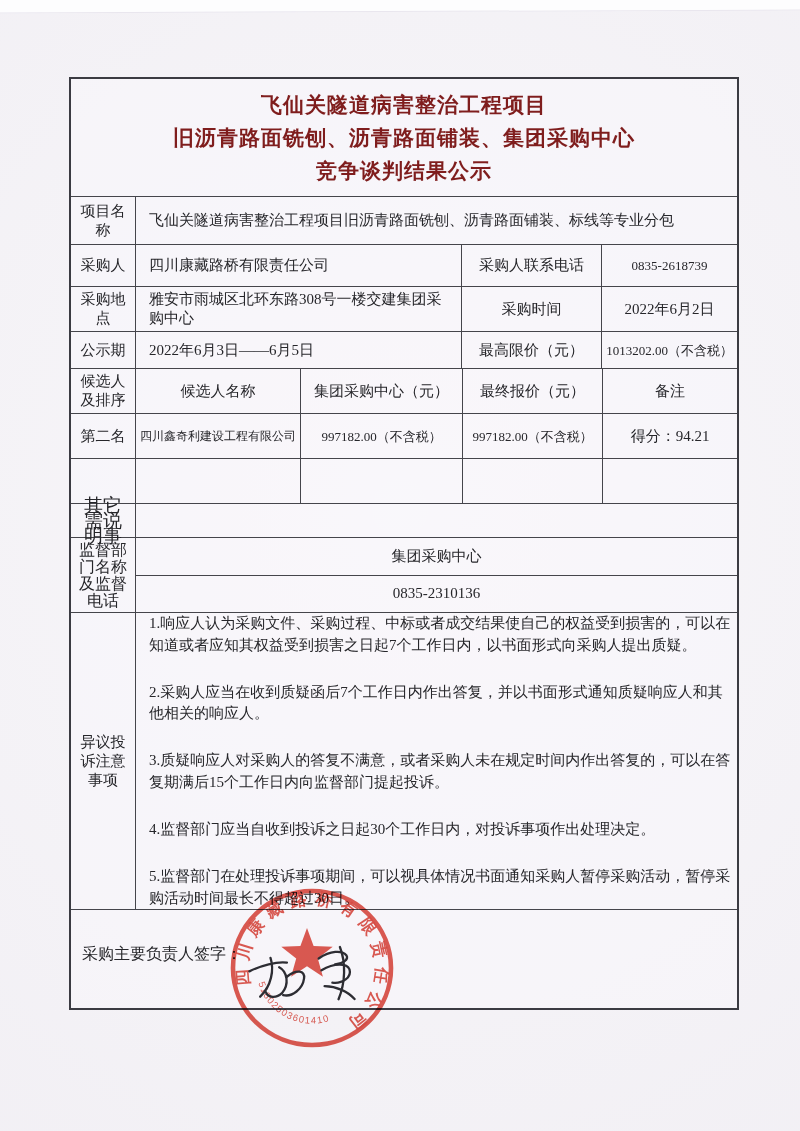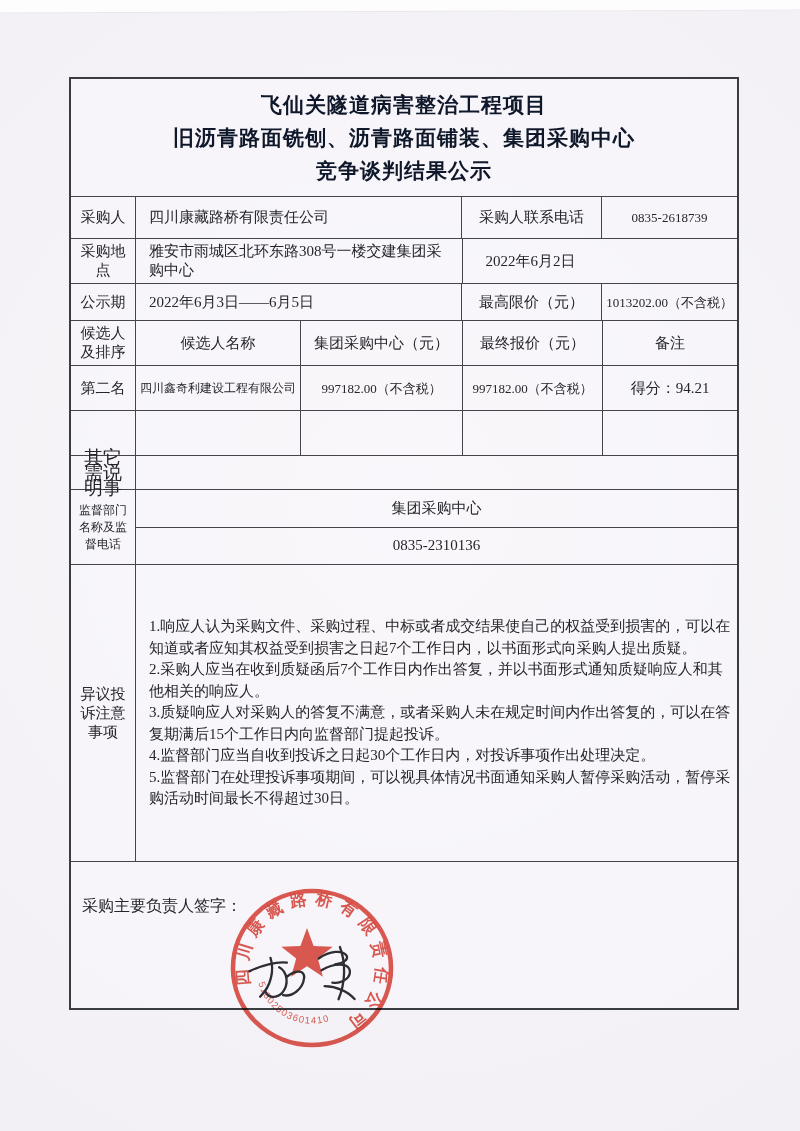--- a/index.html
+++ b/index.html
@@ -40,44 +40,44 @@
   .w-kv  { width:135px; flex:none; }
   .w-c2  { width:165px; flex:none; }
   .w-c3  { width:162px; flex:none; }
   .w-c4  { width:140px; flex:none; }
   .w-c5  { width:135px; flex:none; }
   .grow  { flex:1 1 auto; }
 
   .r-title { height:118px; flex-direction:column; justify-content:center; align-items:center; gap:5px; }
   .r-title div {
     font-family:"Liberation Sans","DejaVu Sans",sans-serif;
-    font-weight:bold; font-size:21px; letter-spacing:1px; color:#0f172a;
+    font-weight:bold; font-size:21px; letter-spacing:1px; color:#7f1d1d;
   }
   .r-project { height:48px; }
   .r-purchaser { height:42px; }
   .r-location { height:45px; }
   .r-publicity { height:37px; }
   .r-chdr { height:45px; }
   .r-cand { height:45px; }
   .r-other { height:34px; }
   .r-superv { height:75px; }
   .r-objection { height:297px; }
   .r-sign { height:53px; }
 
   .small-lab { font-size:19px; line-height:15px; }
-  .mid-lab { font-size:12px; line-height:17px; }
+  .mid-lab { font-size:16px; line-height:17px; }
   .name-cell { font-size:12px; }
   .price-cell { font-size:13px; }
 
   .sub-col { display:flex; flex-direction:column; flex:1 1 auto; }
   .sub-cell { display:flex; align-items:center; justify-content:center; font-size:15px; }
   .sub-top { height:37.5px; border-bottom:1.5px solid #45454b; }
   .sub-bot { flex:1 1 auto; }
 
-  .obj-text { flex-direction:column; align-items:flex-start; justify-content:center;
+  .obj-text { flex-direction:column; align-items:flex-start; justify-content:space-between;
               padding-left:13px; }
   .obj-text div { font-size:15px; line-height:21.5px; }
 
   .sign-cell { padding-left:11px; font-size:16px; }
 
   .stamp-svg { position:absolute; left:226px; top:884px; width:172px; height:168px;
                mix-blend-mode:multiply; opacity:.9; }
   .sig-svg { position:absolute; left:242px; top:943px; width:140px; height:70px;
              transform:rotate(-4deg); }
 </style>
@@ -87,31 +87,36 @@
 <div class="paper-top"></div>
 
 <div class="doc-table">
 
   <div class="row r-title">
     <div>飞仙关隧道病害整治工程项目</div>
     <div>旧沥青路面铣刨、沥青路面铺装、集团采购中心</div>
     <div>竞争谈判结果公示</div>
   </div>
 
+  <div class="row r-project">
+    <div class="cell lab">项目名称</div>
+    <div class="cell val grow">飞仙关隧道病害整治工程项目旧沥青路面铣刨、沥青路面铺装、标线等专业分包</div>
+  </div>
 
   <div class="row r-purchaser">
     <div class="cell lab">采购人</div>
     <div class="cell val w-val">四川康藏路桥有限责任公司</div>
     <div class="cell ctr w-k">采购人联系电话</div>
     <div class="cell ctr w-kv price-cell">0835-2618739</div>
   </div>
 
   <div class="row r-location">
     <div class="cell lab">采购地点</div>
     <div class="cell val w-val">雅安市雨城区北环东路308号一楼交建集团采购中心</div>
+    <div class="cell ctr w-k">采购时间</div>
     <div class="cell ctr w-kv">2022年6月2日</div>
   </div>
 
   <div class="row r-publicity">
     <div class="cell lab">公示期</div>
     <div class="cell val w-val">2022年6月3日——6月5日</div>
     <div class="cell ctr w-k">最高限价（元）</div>
     <div class="cell ctr w-kv price-cell">1013202.00（不含税）</div>
   </div>
 

